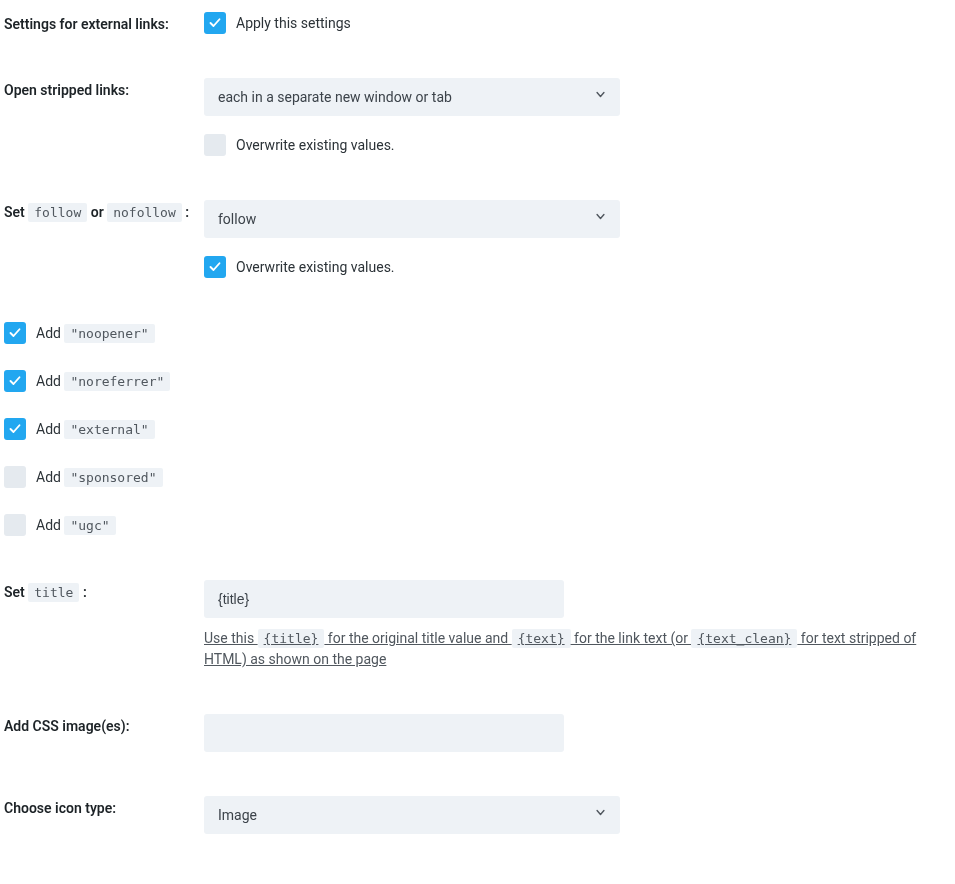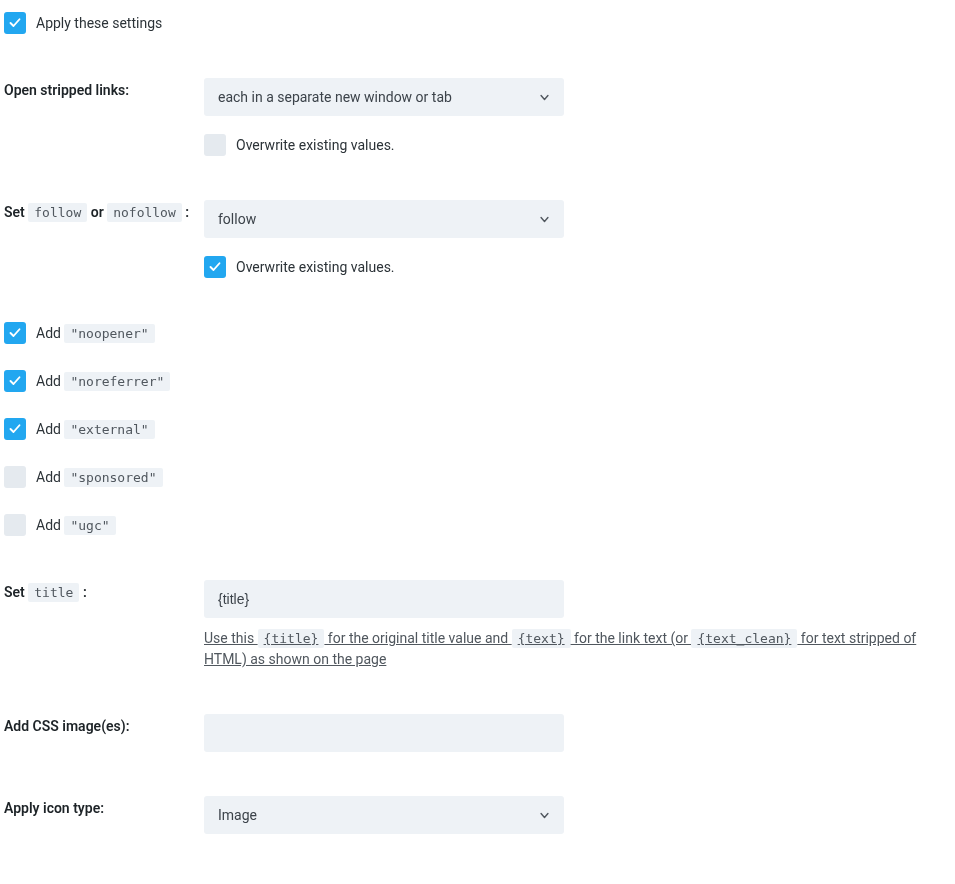--- a/index.html
+++ b/index.html
@@ -39,30 +39,29 @@
   display: inline-flex;
   align-items: center;
   justify-content: center;
   cursor: pointer;
   flex-shrink: 0;
 }
 .cb.checked { background: #22a7f0; }
 .cb.unchecked { background: #e5eaef; }
 .cb svg { width: 12px; height: 12px; }
 .select-box {
-  width: 360px;
+  width: 416px;
   background: #eef2f6;
   border: none;
   border-radius: 3px;
   padding: 11px 14px;
   font-size: 14px;
   color: #3c434a;
   display: flex;
   justify-content: space-between;
-  align-items: center;
   cursor: pointer;
   margin-bottom: 18px;
 }
 .select-box:last-child { margin-bottom: 0; }
 .text-input {
   width: 360px;
   background: #eef2f6;
   border: none;
   border-radius: 3px;
   padding: 11px 14px;
@@ -120,28 +119,29 @@
   align-items: center;
   justify-content: center;
 }
 .chevron { width: 11px; height: 11px; color: #50575e; }
 .spacer { height: 30px; }
 </style>
 </head>
 <body>
 
 <div class="form-row">
+  <div class="label-col">Settings for external links:</div>
   <div class="field-col">
     <div class="checkbox-line">
       <span class="cb checked">
         <svg viewBox="0 0 16 16">
             <path d="M2 8 L6 12 L14 3" stroke="#fff" stroke-width="2.5" fill="none" stroke-linecap="round" stroke-linejoin="round"></path>
           </svg>
       </span>
-      <span>Apply these settings</span>
+      <span>Apply this settings</span>
     </div>
   </div>
 </div>
 
 <div class="spacer"></div>
 
 <div class="form-row">
   <div class="label-col">Open stripped links:</div>
   <div class="field-col">
     <div class="select-box">
@@ -239,21 +239,21 @@
 <div class="form-row">
   <div class="label-col">Add CSS image(es):</div>
   <div class="field-col">
     <input type="text" class="text-input" value="" style="">
   </div>
 </div>
 
 <div class="spacer"></div>
 
 <div class="form-row">
-  <div class="label-col">Apply icon type:</div>
+  <div class="label-col">Choose icon type:</div>
   <div class="field-col">
     <div class="select-box" style="margin-bottom:15px;">
       <span>Image</span>
       <svg class="chevron" viewBox="0 0 16 16">
           <path d="M3 5 L8 11 L13 5" stroke="currentColor" stroke-width="2" fill="none" stroke-linecap="round" stroke-linejoin="round"></path>
         </svg>
     </div>
   </div>
 </div>
 

